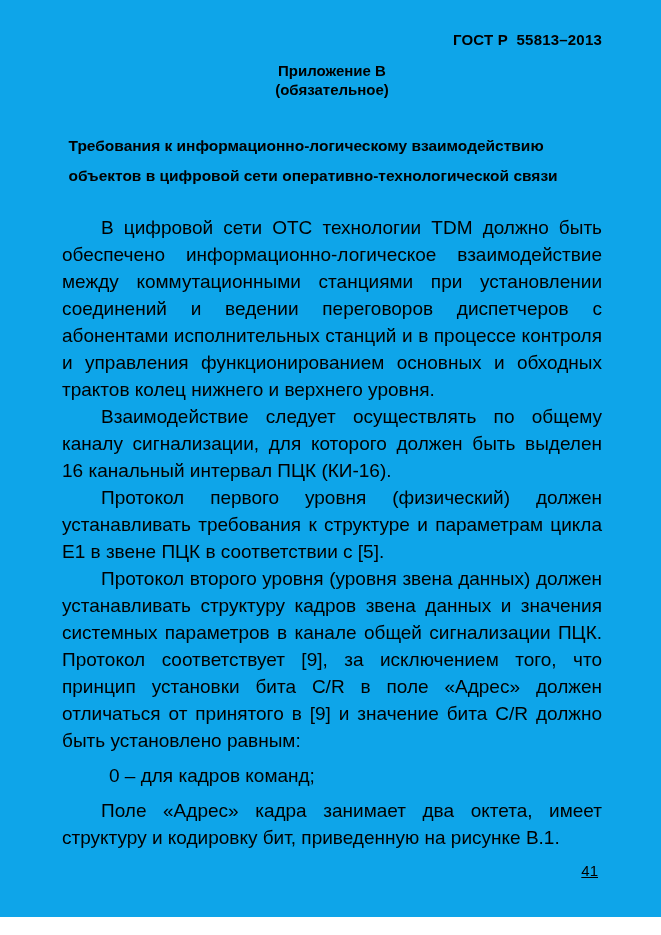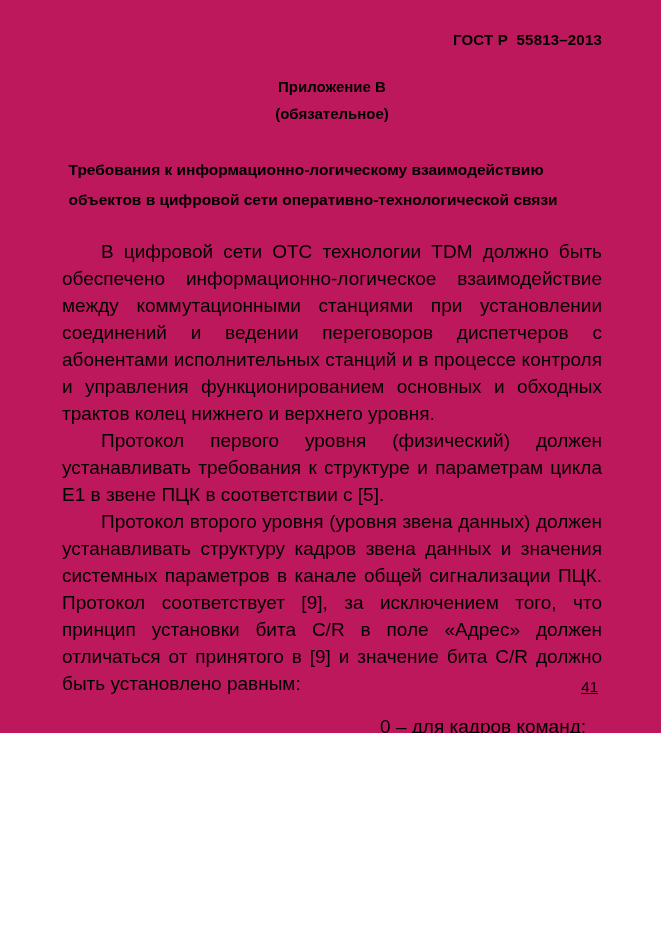--- a/index.html
+++ b/index.html
@@ -6,67 +6,67 @@
   html, body { background: #ffffff; }
   body {
     width: 661px;
     height: 935px;
     font-family: "Liberation Sans", sans-serif;
     color: #000000;
     position: relative;
   }
   .page {
     width: 661px;
-    height: 733px;
+    height: 917px;
     position: relative;
     padding: 31px 59px 0 62px;
     overflow: hidden;
-    background: #be185d;
+    background: #0ea5e9;
   }
   .doc-header {
     text-align: right;
     font-weight: 700;
     font-size: 15px;
     letter-spacing: 0.2px;
     white-space: pre;
   }
   .appendix-label {
     text-align: center;
     font-weight: 700;
     font-size: 15px;
-    margin-top: 30px;
+    margin-top: 14px;
   }
   .appendix-note {
     text-align: center;
     font-weight: 700;
     font-size: 15px;
-    margin-top: 10px;
+    margin-top: 2px;
   }
   .doc-title {
     font-weight: 700;
     font-size: 15.5px;
     line-height: 30px;
     text-align: left;
     margin: 33px auto 0 auto;
     max-width: 527px;
   }
   .body-text {
     margin-top: 23px;
     font-size: 19px;
     line-height: 27px;
   }
   p.para {
     text-align: justify;
     text-indent: 39px;
     margin: 0;
   }
   p.list-line {
-    text-align: right;
+    text-align: left;
     text-indent: 39px;
-    margin: 16px;
+    margin: 8px;
   }
   .page-number {
     position: absolute;
     right: 63px;
     bottom: 38px;
     font-size: 15px;
     font-weight: 400;
     text-decoration: underline;
   }
 </style>
@@ -80,27 +80,29 @@
   <div class="appendix-label">Приложение В</div>
 
   <div class="appendix-note">(обязательное)</div>
 
   <h1 class="doc-title">Требования к информационно-логическому взаимодействию объектов в цифровой сети оперативно-технологической связи</h1>
 
   <div class="body-text">
 
     <p class="para">В цифровой сети ОТС технологии TDM должно быть обеспечено информационно-логическое взаимодействие между коммутационными станциями при установлении соединений и ведении переговоров диспетчеров с абонентами исполнительных станций и в процессе контроля и управления функционированием основных и обходных трактов колец нижнего и верхнего уровня.</p>
 
+    <p class="para">Взаимодействие следует осуществлять по общему каналу сигнализации, для которого должен быть выделен 16 канальный интервал ПЦК (КИ-16).</p>
 
 
     <p class="para">Протокол первого уровня (физический) должен устанавливать требования к структуре и параметрам цикла Е1 в звене ПЦК в соответствии с [5].</p>
 
     <p class="para">Протокол второго уровня (уровня звена данных) должен устанавливать структуру кадров звена данных и значения системных параметров в канале общей сигнализации ПЦК. Протокол соответствует [9], за исключением того, что принцип установки бита C/R в поле «Адрес» должен отличаться от принятого в [9] и значение бита C/R должно быть установлено равным:</p>
 
     <p class="list-line">0 – для кадров команд;</p>
 
 
+    <p class="para">Поле «Адрес» кадра занимает два октета, имеет структуру и кодировку бит, приведенную на рисунке В.1.</p>
 
   </div>
 
   <div class="page-number">41</div>
 
 </div>
 
 </body></html>

